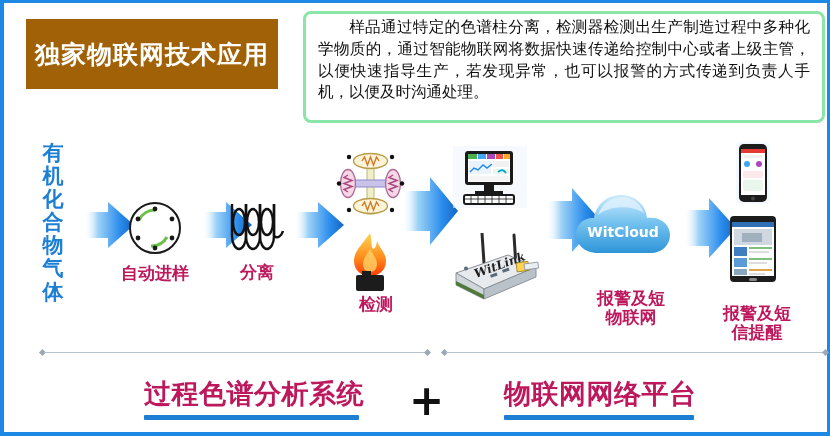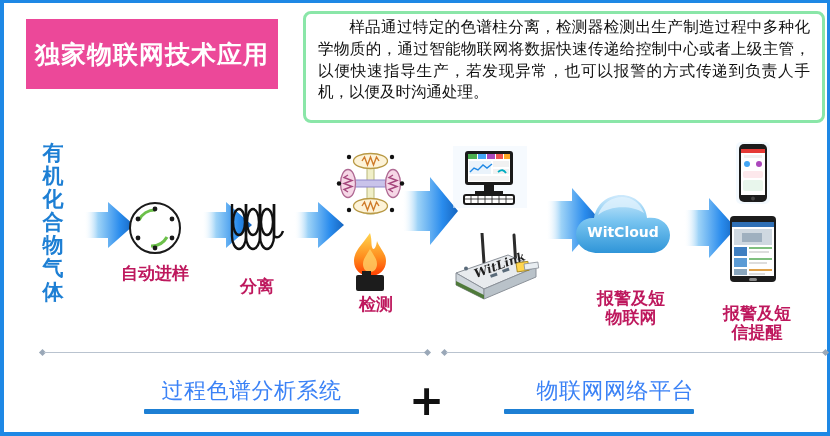--- a/index.html
+++ b/index.html
@@ -90,21 +90,21 @@
     position: absolute; top: 2px; width: 5px; height: 5px;
     background: #9aa8b8;
     transform: rotate(45deg);
   }
   .dimline .cap.l { left: 0; }
   .dimline .cap.r { right: 0; }
 
   
   .bottom-label { position: absolute; text-align: center; }
   .bottom-label .t {
-    font-size: 22px; font-weight: normal; color: #3b82f6;
+    font-size: 27px; font-weight: bold; color: #be185d;
     white-space: nowrap; letter-spacing: 0.5px;
   }
   .bottom-label .ul {
     margin-top: 3px; height: 5px; background: #1d7fd4; border-radius: 1px;
   }
   #plus-sign {
     position: absolute;
     left: 405px; top: 377px;
     font-size: 42px; font-weight: bold; color: #111; line-height: 1;
   }
@@ -115,21 +115,21 @@
     font-weight: bold;
     font-style: italic;
     font-family: "DejaVu Serif", "Liberation Serif", serif;
   }
 </style>
 </head>
 <body>
 
 <div id="root">
 
-  <div id="title-badge" style="background: #ec4899;">
+  <div id="title-badge" style="background: #a16207;">
     <span class="txt">独家物联网技术应用</span>
   </div>
 
   <div id="desc-box" style="border-color: rgb(138, 230, 168);">
     <div class="txt">样品通过特定的色谱柱分离，检测器检测出生产制造过程中多种化学物质的，通过智能物联网将数据快速传递给控制中心或者上级主管，以便快速指导生产，若发现异常，也可以报警的方式传递到负责人手机，以便及时沟通处理。</div>
   </div>
 
   <div id="source-label" style="color: rgb(29, 127, 212);">
       <div>有</div>
       <div>机</div>
@@ -189,21 +189,21 @@
     <g fill="none" stroke="#111111" stroke-width="2.4">
       <path d="M6,4 L6,36 A7,13 0 0,0 20,36 L20,4"></path>
       <path d="M20,4 L20,36 A7,13 0 0,0 34,36 L34,4"></path>
       <path d="M34,4 L34,36 A7,13 0 0,0 48,36 L48,4"></path>
       <path d="M48,4 L48,36 A7,13 0 0,0 57,31"></path>
       <ellipse cx="13" cy="22" rx="6" ry="13"></ellipse>
       <ellipse cx="27" cy="22" rx="6" ry="13"></ellipse>
       <ellipse cx="41" cy="22" rx="6" ry="13"></ellipse>
     </g>
   </svg>
-  <div class="caption" style="left:213px; top:274px; width:80px;">分离</div>
+  <div class="caption" style="left:213px; top:260px; width:80px;">分离</div>
 
   <svg class="node" style="left:325px; top:145px;" width="84" height="72" viewBox="0 0 84 72">
     <rect x="38" y="6" width="7" height="60" fill="#f0efc8" stroke="#b9b77a" stroke-width="1"></rect>
     <rect x="14" y="32" width="56" height="7" fill="#c9c3ea" stroke="#8f87c9" stroke-width="1"></rect>
     <ellipse cx="41.5" cy="13" rx="17" ry="7.5" fill="#fdf3d8" stroke="#b99a46" stroke-width="1.3"></ellipse>
     <ellipse cx="41.5" cy="58" rx="17" ry="7.5" fill="#fdf3d8" stroke="#b99a46" stroke-width="1.3"></ellipse>
     <ellipse cx="19" cy="35.5" rx="7.5" ry="14" fill="#f6d7e6" stroke="#b06a94" stroke-width="1.3"></ellipse>
     <ellipse cx="64" cy="35.5" rx="7.5" ry="14" fill="#f6d7e6" stroke="#b06a94" stroke-width="1.3"></ellipse>
     <g stroke="#cf7b2a" stroke-width="1.4" fill="none">
       <path d="M33,13 l2.5,-4 l3,8 l3,-8 l3,8 l3,-8 l2.5,4"></path>

